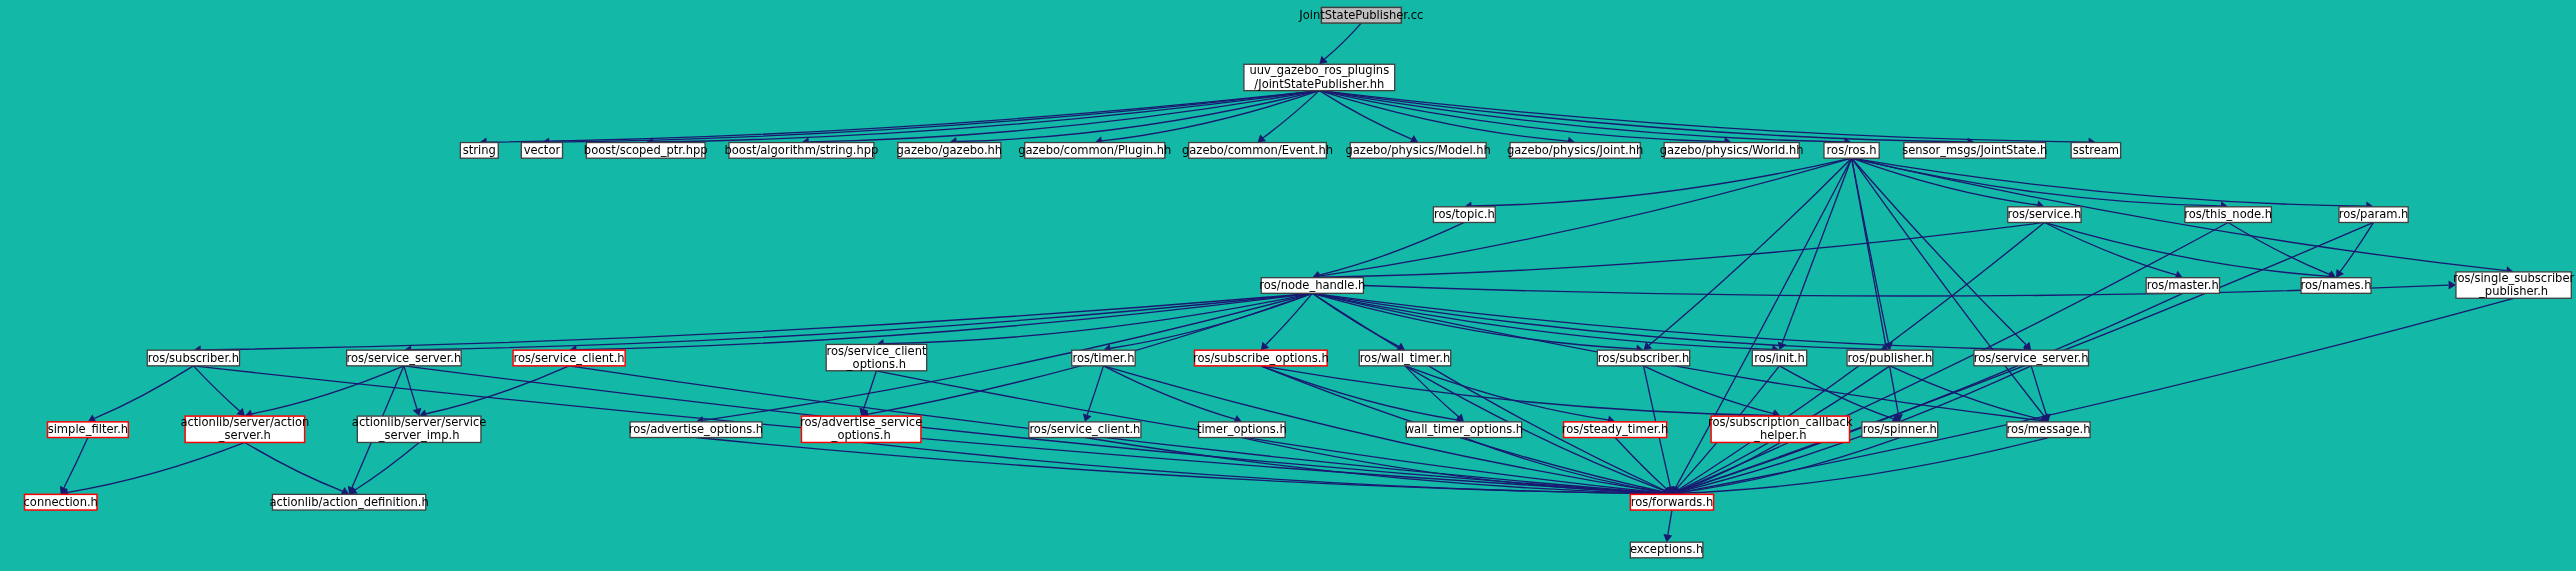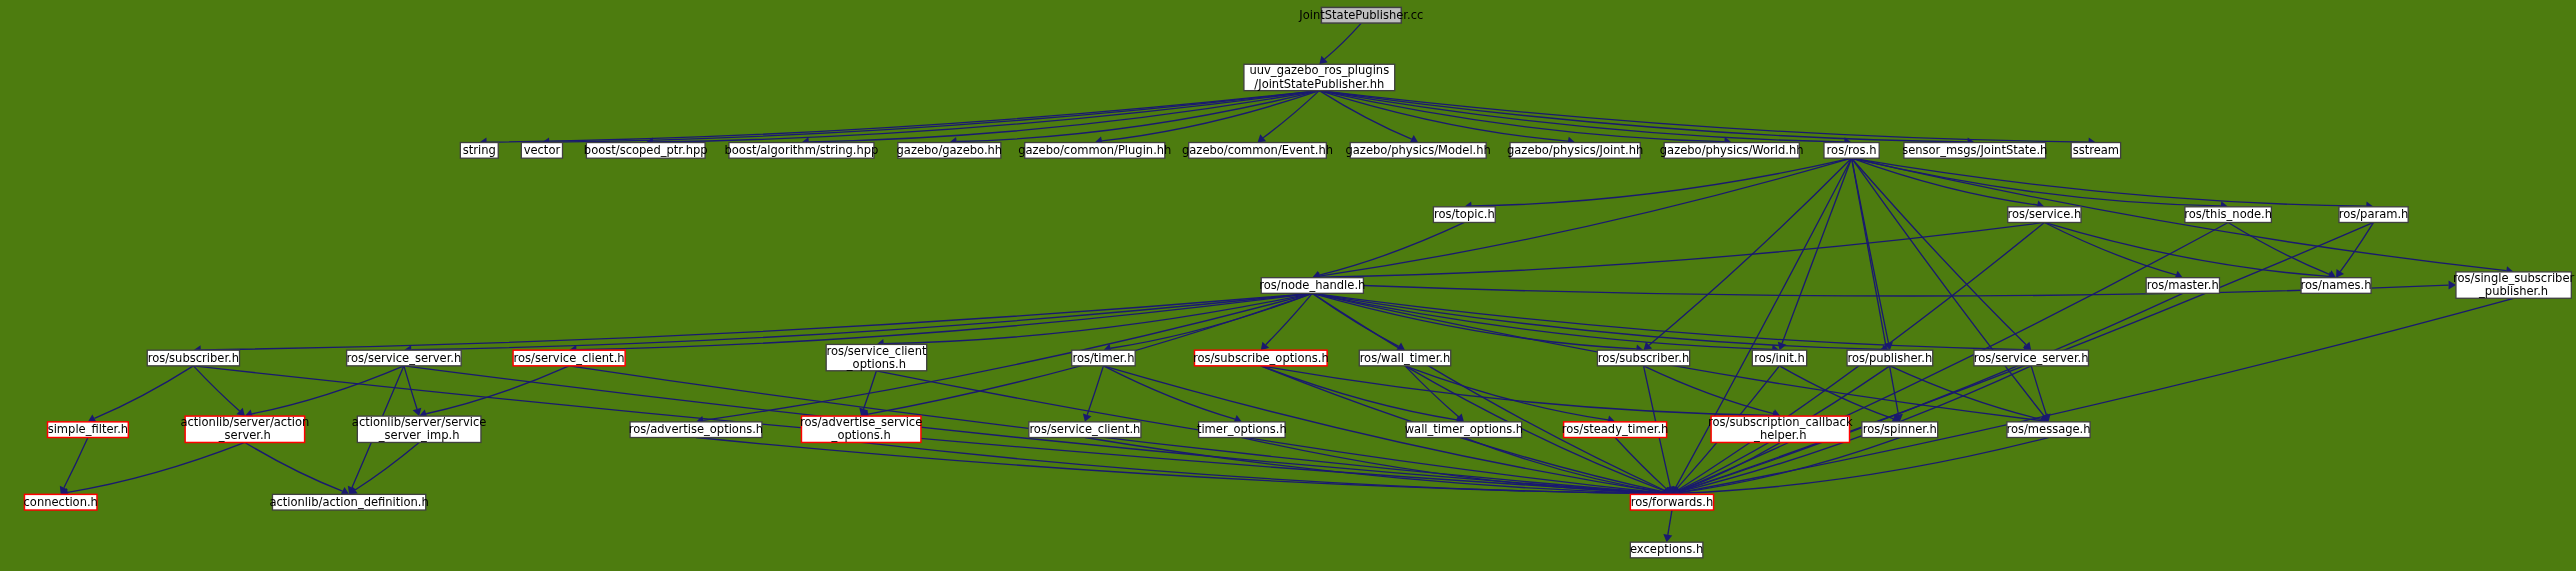--- a/index.html
+++ b/index.html
@@ -1,17 +1,17 @@
 <!DOCTYPE html>
 <html style="font-size:13px"><head>
 <meta charset="utf-8">
 <style>
   html,body{margin:0;padding:0;background:#ffffff;}
   body{font-family:"DejaVu Sans","Liberation Sans",sans-serif;}
-  #graph-wrap{position:relative;width:2576px;height:571px;background:#4d7c0f;overflow:hidden;}
+  #graph-wrap{position:relative;width:2576px;height:571px;background:#14b8a6;overflow:hidden;}
   svg#graph{position:absolute;left:0;top:0;width:2576px;height:571px;display:block;}
   .edge{fill:none;stroke:#191970;stroke-width:1.6px;}
   .arrow{fill:#191970;stroke:none;}
   .nodebox{fill:#ffffff;stroke:#404040;stroke-width:1.6px;}
   .nodebox.red{stroke:#ff0000;stroke-width:1.8px;}
   .nodebox.root{fill:#bfbfbf;stroke:#404040;stroke-width:1.8px;}
   .nodelabel{font-family:"DejaVu Sans","Liberation Sans",sans-serif;font-size:14px;fill:#000000;text-anchor:middle;dominant-baseline:middle;}
 </style>
 </head>
 <body>

